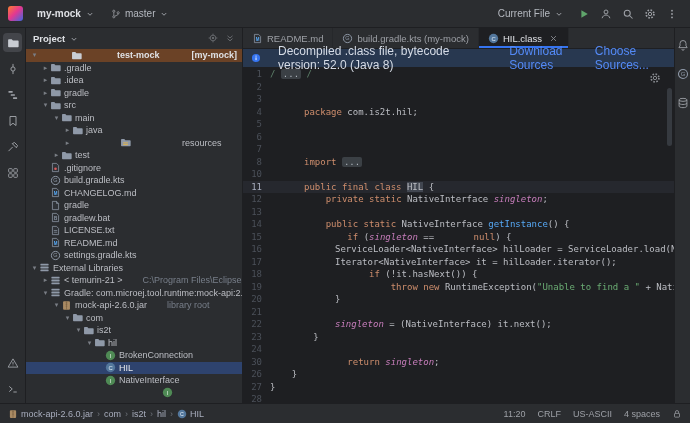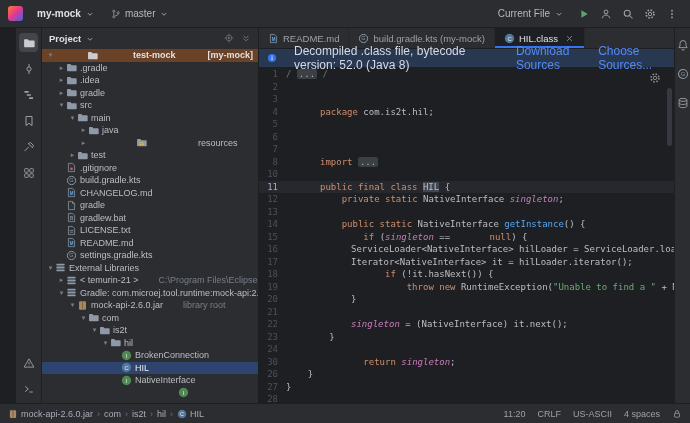--- a/index.html
+++ b/index.html
@@ -17,21 +17,21 @@
   .tb-label { color:#B4B8BF; }
   .tb-spacer { flex:1; }
   .tb-btn { width:20px; height:20px; display:flex; align-items:center; justify-content:center; border-radius:4px; }
 
   
   .icon { display:inline-flex; width:12px; height:12px; flex:none; align-items:center; justify-content:center; }
   .icon svg { width:100%; height:100%; display:block; }
   .icon.sm { width:10px; height:10px; }
 
   
-  .main { flex:1; display:flex; min-height:0;padding-left:16px; }
+  .main { flex:1; display:flex; min-height:0; }
   .strip { width:26px; flex:none; background:#2B2D30; border-right:1px solid #1E1F22;
            display:flex; flex-direction:column; align-items:center; padding:5px 0; gap:7px; }
   .strip.right { width:16px; border-right:none; border-left:1px solid #1E1F22; gap:10px; padding-top:7px; }
   .strip-btn { width:19px; height:19px; display:flex; align-items:center; justify-content:center; border-radius:4px; }
   .strip-btn.active { background:#43454A; }
   .strip-spacer { flex:1; }
 
   
   .panel { width:217px; flex:none; background:#2B2D30; border-right:1px solid #1E1F22;
            display:flex; flex-direction:column; overflow:hidden; }

